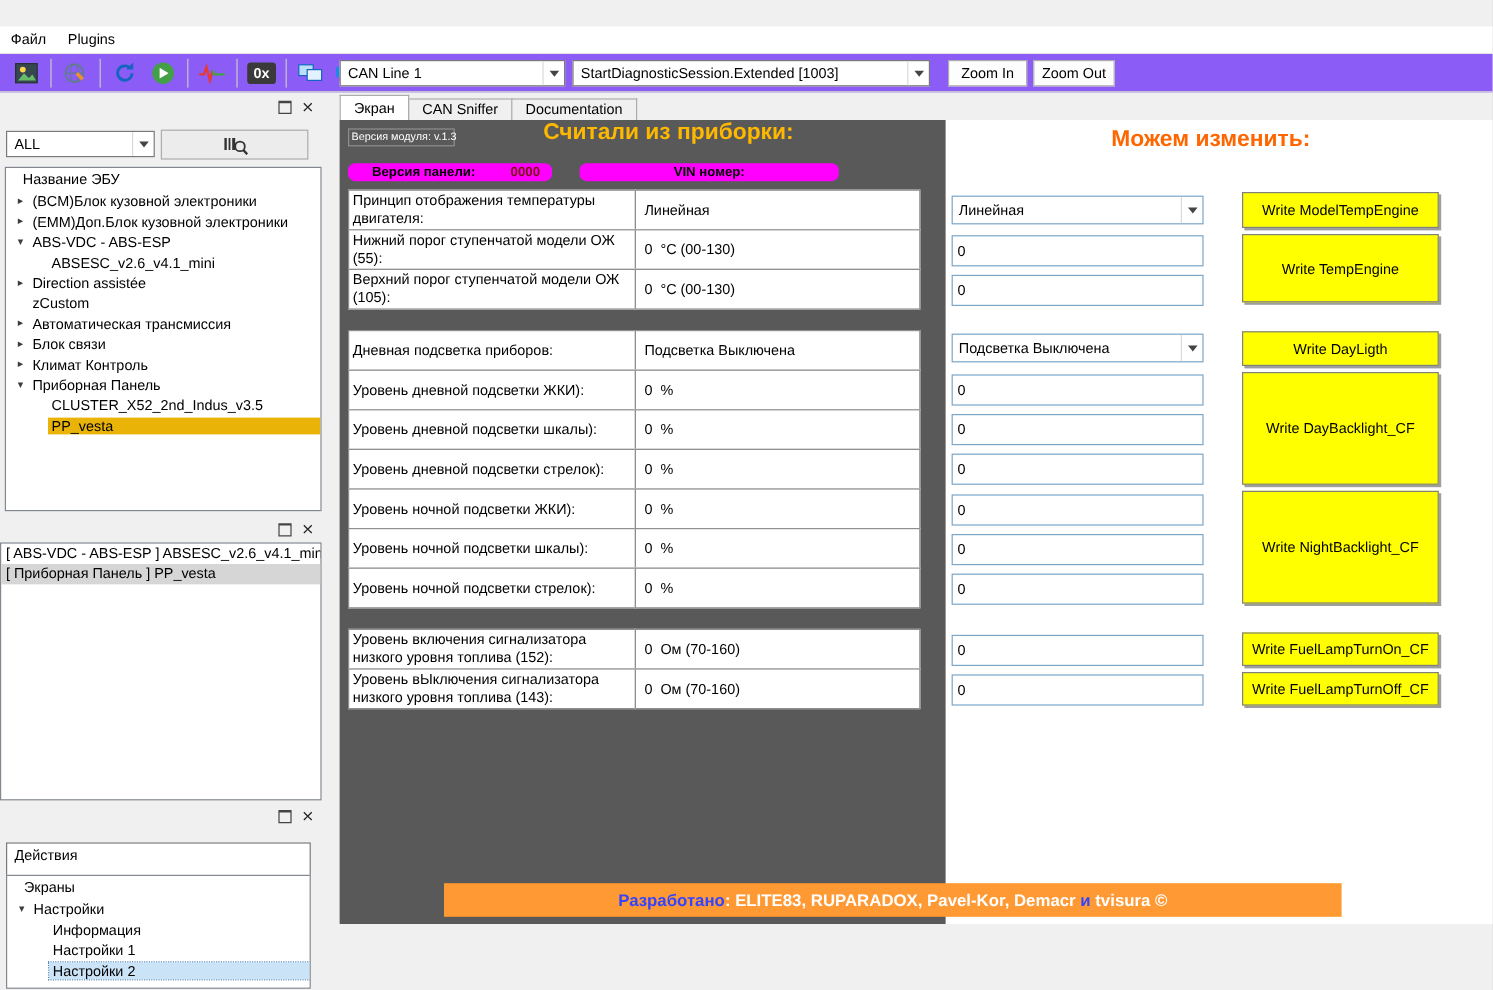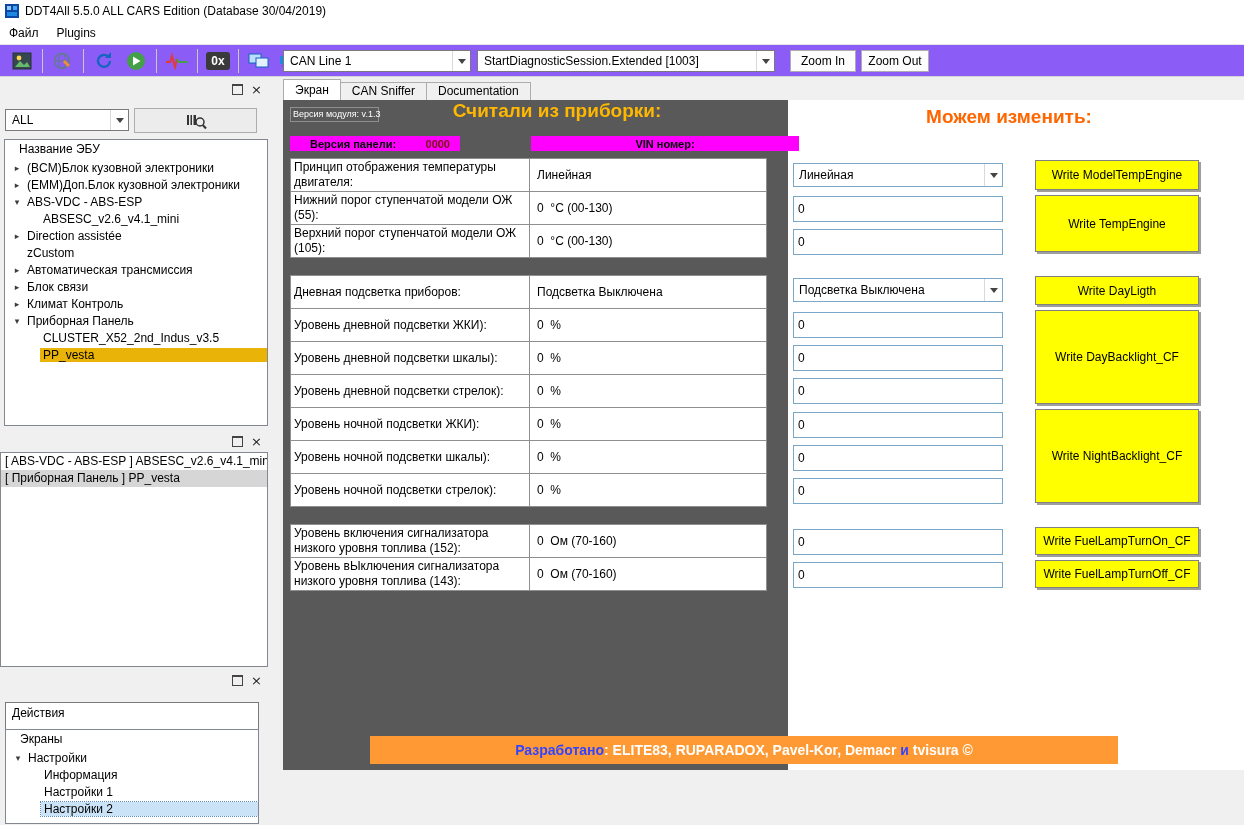--- a/index.html
+++ b/index.html
@@ -51,23 +51,23 @@
   .tab.active{height:20px;line-height:20px;background:#fff;position:relative;z-index:2;}
   .canvas{position:absolute;left:283px;top:100px;width:961px;height:670px;background:#fff;}
   .canvas-dark{position:absolute;left:0;top:0;width:505px;height:670px;background:#595959;}
   .module-badge{position:absolute;left:7px;top:7px;width:89px;height:15px;border:1px solid #8f8f8f;
                 color:#fff;font-size:9px;line-height:13px;padding-left:2px;box-sizing:border-box;white-space:nowrap;}
   .read-title{position:absolute;left:118px;top:0px;width:312px;text-align:center;
               font-size:19px;font-weight:bold;color:#ffb800;}
   .write-title{position:absolute;left:628px;top:6px;width:196px;text-align:center;
                font-size:19px;font-weight:bold;color:#ff6600;}
   .mbar{position:absolute;top:36px;height:15px;background:#ff00ff;display:flex;align-items:center;
-        font-size:11px;font-weight:bold;box-sizing:border-box;}
+        font-size:11px;font-weight:bold;box-sizing:border-box;border-radius:6px;}
   .mbar1{left:7px;width:170px;justify-content:space-between;padding:0 10px 0 20px;}
-  .mbar2{left:200px;width:268px;justify-content:center;margin-left:48px;}
+  .mbar2{left:200px;width:216px;justify-content:center;}
   .mval{color:#7b1010;}
   .cell{position:absolute;background:#fff;border:1px solid #8f8f8f;box-sizing:border-box;
         display:flex;align-items:center;font-size:12px;height:34px;}
   .cell.lbl{left:7px;width:240px;padding:1px 3px;line-height:15px;}
   .cell.val{left:246px;width:238px;padding-left:7px;white-space:pre;}
   .wfield{position:absolute;left:510px;width:210px;height:26px;border:1px solid #7aa6c8;
           box-sizing:border-box;font-size:12px;padding:0 4px;font-family:"Liberation Sans",sans-serif;background:#fff;}
   .wselect{position:absolute;left:510px;width:210px;height:24px;border:1px solid #7aa6c8;background:#fff;
            box-sizing:border-box;display:flex;align-items:center;font-size:12px;}
   .wselect .ctext{flex:1;padding-left:5px;}
@@ -76,29 +76,20 @@
         box-sizing:border-box;display:flex;align-items:center;justify-content:center;font-size:12px;
         box-shadow:2px 2px 0 #9e9e9e;cursor:default;}
   .credits{position:absolute;left:87px;top:636px;width:748px;height:28px;background:#ff9933;
            display:flex;align-items:center;justify-content:center;font-size:14px;font-weight:bold;white-space:pre;}
 </style>
 </head>
 <body>
 
 <div class="window">
 
-  <div class="titlebar">
-    <svg width="14" height="14">
-        <rect width="14" height="14" fill="#0d47a1"></rect>
-        <rect x="2" y="2" width="4" height="4" fill="#90caf9"></rect>
-        <rect x="8" y="2" width="4" height="4" fill="#42a5f5"></rect>
-        <rect x="2" y="8" width="10" height="4" fill="#1e88e5"></rect>
-      </svg>
-    <span class="ttext">DDT4All 5.5.0 ALL CARS Edition (Database 30/04/2019)</span>
-  </div>
 
   <div class="menubar">
     <span class="menu-item">Файл</span>
     <span class="menu-item">Plugins</span>
   </div>
 
   <div class="toolbar">
     <div class="tool-btn">
       <svg width="20" height="18">
           <rect x="1" y="1" width="18" height="16" fill="#37474f" stroke="#263238"></rect>

